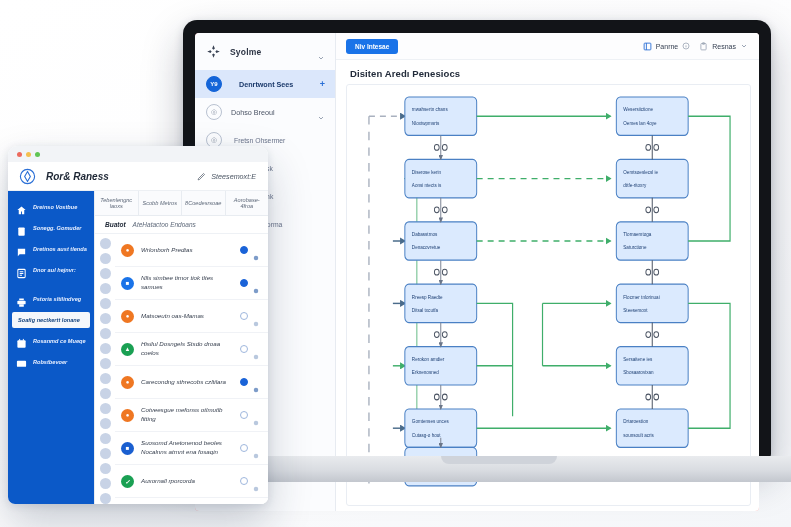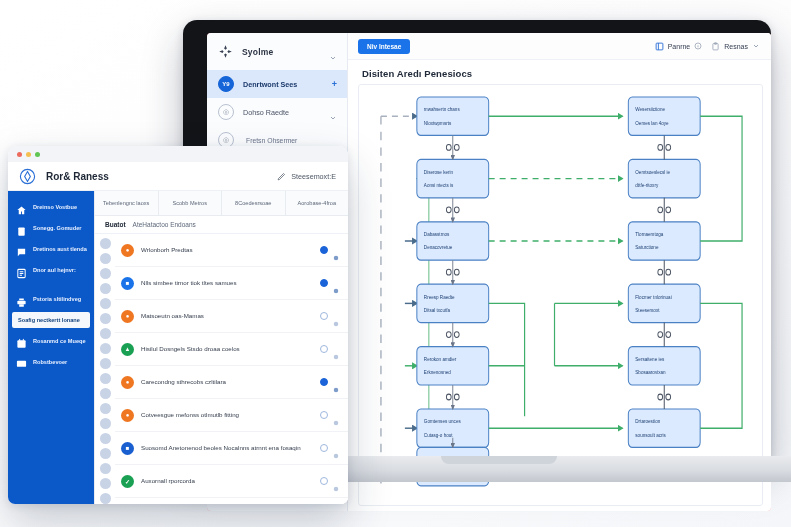--- a/index.html
+++ b/index.html
@@ -14,21 +14,21 @@
     background:linear-gradient(150deg,#ffffff 0%,#fdfdfe 45%,#f4f6f9 100%);}
 
   
   .laptop{position:absolute;left:183px;top:20px;width:588px;height:440px;}
   .laptop-lid{
     position:absolute;left:0;top:0;width:588px;height:440px;
     background:#121418;border-radius:14px 14px 6px 6px;
     box-shadow:0 18px 40px rgba(20,30,50,.28), 0 3px 10px rgba(20,30,50,.18);
   }
   .laptop-screen{
-    position:absolute;left:24px;top:13px;width:564px;height:478px;
+    position:absolute;left:12px;top:13px;width:564px;height:478px;
     background:#fca5a5;border-radius:4px;overflow:hidden;display:flex;
   }
   .laptop-base{
     position:absolute;left:-41px;top:436px;width:670px;height:26px;
     background:linear-gradient(180deg,#e9ebee 0%,#d9dce1 55%,#c3c7ce 100%);
     border-radius:0 0 12px 12px;
   }
   .laptop-notch{
     position:absolute;left:258px;top:436px;width:116px;height:8px;
     background:#cfd3da;border-radius:0 0 8px 8px;
@@ -41,21 +41,21 @@
   .lt-side-title{font-size:8.5px;font-weight:700;color:#2c3444;letter-spacing:.2px;flex:1;
     filter:blur(.35px);}
   .chev{width:8px;height:8px;color:#9aa4b4;flex:0 0 8px;}
   .lt-item{display:flex;align-items:center;gap:9px;padding:6px 10px 6px 11px;}
   .lt-item.active{background:#dbe7fb;}
   .lt-ico{width:14px;height:14px;flex:0 0 14px;border-radius:50%;
     border:1px solid #b9c2d1;display:flex;align-items:center;justify-content:center;
     color:#8d97a8;font-size:7px;}
   .lt-ico.badge{background:#1565d8;border-color:#1565d8;color:#fff;font-size:6px;font-weight:700;}
   .lt-label{font-size:7.2px;color:#4a5364;flex:1;filter:blur(.35px);}
-  .lt-item.active .lt-label{color:#1b3a6b;font-weight:600;}
+  .lt-item.active .lt-label{color:#1b3a6b;font-weight:600;margin-left:8px;}
   .plus{color:#2a6fd6;font-size:9px;font-weight:700;}
   .lt-sub .lt-label{font-size:6.8px;color:#69738a;padding-left:3px;}
 
   
   .lt-main{flex:1;background:#ffffff;display:flex;flex-direction:column;min-width:0;}
   .lt-topbar{height:26px;border-bottom:1px solid #eef1f5;display:flex;align-items:center;
     padding:0 10px;gap:8px;background:#fdfdfe;}
   .lt-btn{background:#1a73e8;color:#fff;font-size:6.5px;font-weight:600;border:none;
     border-radius:3px;padding:4px 9px;filter:blur(.3px);}
   .lt-spacer{flex:1;}
@@ -65,24 +65,25 @@
 
   .lt-canvas{flex:1;padding:8px 20px 6px 12px;position:relative;overflow:hidden;}
   .lt-canvas h2{margin:0 0 7px 2px;font-size:9.5px;font-weight:600;color:#222b3a;letter-spacing:.1px;}
   .diagram-box{position:absolute;left:10px;top:24px;right:8px;bottom:5px;
     border:1px solid #e9edf3;border-radius:3px;background:#fff;}
   .diagram-svg{position:absolute;left:0;top:0;width:100%;height:100%;}
   .nodetext{font-family:"Liberation Sans",sans-serif;font-size:4.6px;fill:#1d3f73;}
 
   
   .win{
-    position:absolute;left:8px;top:146px;width:340px;height:358px;
+    position:absolute;left:8px;top:146px;width:260px;height:358px;
     background:#ffffff;border-radius:9px 9px 7px 7px;
     box-shadow:0 20px 44px rgba(25,40,70,.22), 0 2px 8px rgba(25,40,70,.12);
     overflow:hidden;
+    font-style:italic;
   }
   .win-chrome{height:16px;background:#f2f4f7;display:flex;align-items:center;gap:4px;padding:0 9px;}
   .dot{width:5px;height:5px;border-radius:50%;}
   .d-red{background:#ec6a5e;}.d-yel{background:#f4bf50;}.d-grn{background:#61c554;}
   .win-body{height:342px;display:flex;flex-direction:column;background:#fff;}
 
   .win-head{height:28px;display:flex;align-items:center;padding:0 12px 0 11px;gap:10px;
     border-bottom:1px solid #edf0f4;background:#fff;}
   .win-logo{width:17px;height:17px;color:#2a6fd6;flex:0 0 17px;}
   .win-title{font-size:10px;font-weight:700;color:#1e2735;flex:1;filter:blur(.35px);}
@@ -152,21 +153,21 @@
           </div>
 
           <div class="lt-item active">
             <span class="lt-ico badge">Y9</span>
             <span class="lt-label">Denrtwont Sees</span>
             <span class="plus">+</span>
           </div>
 
           <div class="lt-item">
             <span class="lt-ico">◎</span>
-            <span class="lt-label">Dohso Raedte</span>
+            <span class="lt-label">Dohso Breoul</span>
             <span class="chev">
               <svg viewBox="0 0 24 24" width="8" height="8" fill="none" stroke="currentColor" stroke-width="3">
                   <path d="M6 9l6 6 6-6"></path>
                 </svg>
             </span>
           </div>
 
           <div class="lt-item lt-sub">
             <span class="lt-ico">◎</span>
             <span class="lt-label">Fretsn Ohsermer</span>

